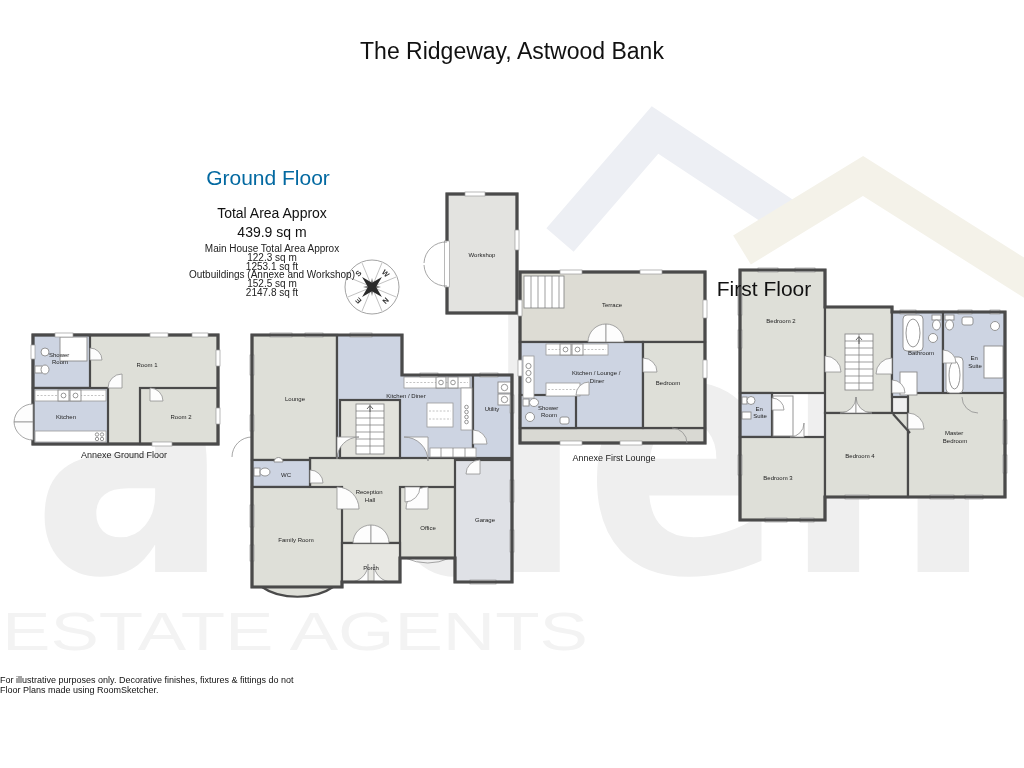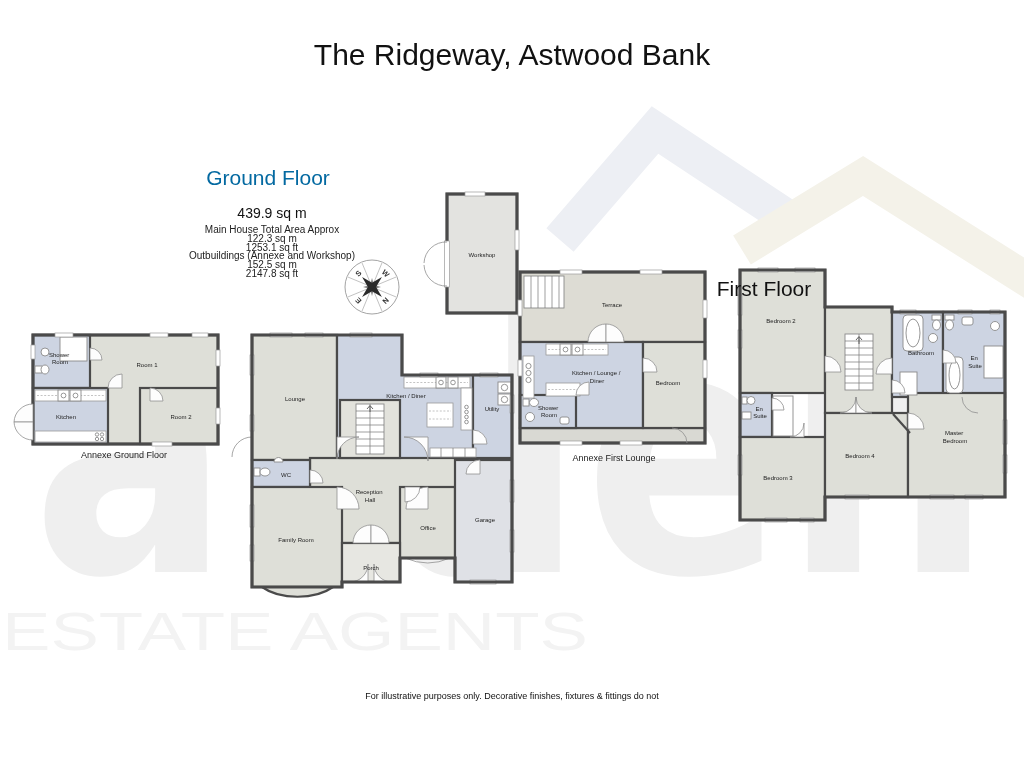--- a/index.html
+++ b/index.html
@@ -1,29 +1,29 @@
 <!DOCTYPE html>
 <html><head>
 <meta charset="utf-8">
 <style>
   html,body{margin:0;padding:0;background:#ffffff;}
   #stage{position:relative;width:1024px;height:768px;background:#ffffff;overflow:hidden;
          font-family:"Liberation Sans", sans-serif;color:#1a1a1a;}
   #plan-svg{position:absolute;left:0;top:0;width:1024px;height:768px;}
   .abs{position:absolute;}
-  .title{left:0;top:38px;width:1024px;text-align:center;font-size:30px;color:#111;}
+  .title{left:0;top:38px;width:1024px;text-align:center;font-size:23px;color:#111;}
   .h-ground{left:168px;top:166px;width:200px;text-align:center;font-size:21px;color:#0369a1;}
   .h-first{left:664px;top:241px;width:200px;text-align:center;font-size:21px;color:#111;margin-top:36px;}
   .area-block{left:187px;top:204px;width:170px;text-align:center;color:#111;}
   .area-block .big{font-size:14px;line-height:19px;}
   .area-block .small{font-size:10px;line-height:8.8px;margin-top:3px;color:#222;}
   .caption{font-size:9px;color:#222;text-align:center;}
   .cap-annexe-ground{left:44px;top:450px;width:160px;}
   .cap-annexe-first{left:534px;top:453px;width:160px;}
-  .footer{left:0;top:692px;width:1024px;text-align:center;font-size:9px;line-height:9.8px;color:#111;}
+  .footer{left:0;top:676px;width:1024px;font-size:9px;line-height:9.8px;color:#111;}
   
   .room{stroke:#4a4a4a;stroke-width:2.2;}
   .outer{fill:none;stroke:#4a4a4a;stroke-width:3.2;}
   .win{fill:#ffffff;stroke:#9a9a9a;stroke-width:0.7;}
   .door{fill:#fdfdfd;stroke:#8f8f8f;stroke-width:0.8;}
   .darc{fill:none;stroke:#8f8f8f;stroke-width:0.8;}
   .fix{fill:#ffffff;stroke:#8a8a8a;stroke-width:0.9;}
   .cnt{fill:#ffffff;stroke:#9a9a9a;stroke-width:0.8;}
   .dash{stroke:#aaaaaa;stroke-width:0.7;stroke-dasharray:2,1.6;fill:none;}
   .tread{stroke:#777777;stroke-width:0.7;}
@@ -378,31 +378,33 @@
       <tspan x="955" y="443">Bedroom</tspan>
     </text>
   </g>
 </svg>
 
   <div class="abs title">The Ridgeway, Astwood Bank</div>
   <div class="abs h-ground">Ground Floor</div>
   <div class="abs h-first">First Floor</div>
 
   <div class="abs area-block">
+    <div class="big">Total Area Approx</div>
     <div class="big">439.9 sq m</div>
     <div class="small">
       <div>Main House Total Area Approx</div>
       <div>122.3 sq m</div>
       <div>1253.1 sq ft</div>
       <div>Outbuildings (Annexe and Workshop)</div>
       <div>152.5 sq m</div>
       <div>2147.8 sq ft</div>
     </div>
   </div>
 
   <div class="abs caption cap-annexe-ground">Annexe Ground Floor</div>
   <div class="abs caption cap-annexe-first">Annexe First Lounge</div>
 
   <div class="abs footer">
     <div>For illustrative purposes only. Decorative finishes, fixtures &amp; fittings do not</div>
+    <div>Floor Plans made using RoomSketcher.</div>
   </div>
 
 </div>
 
 </body></html>

